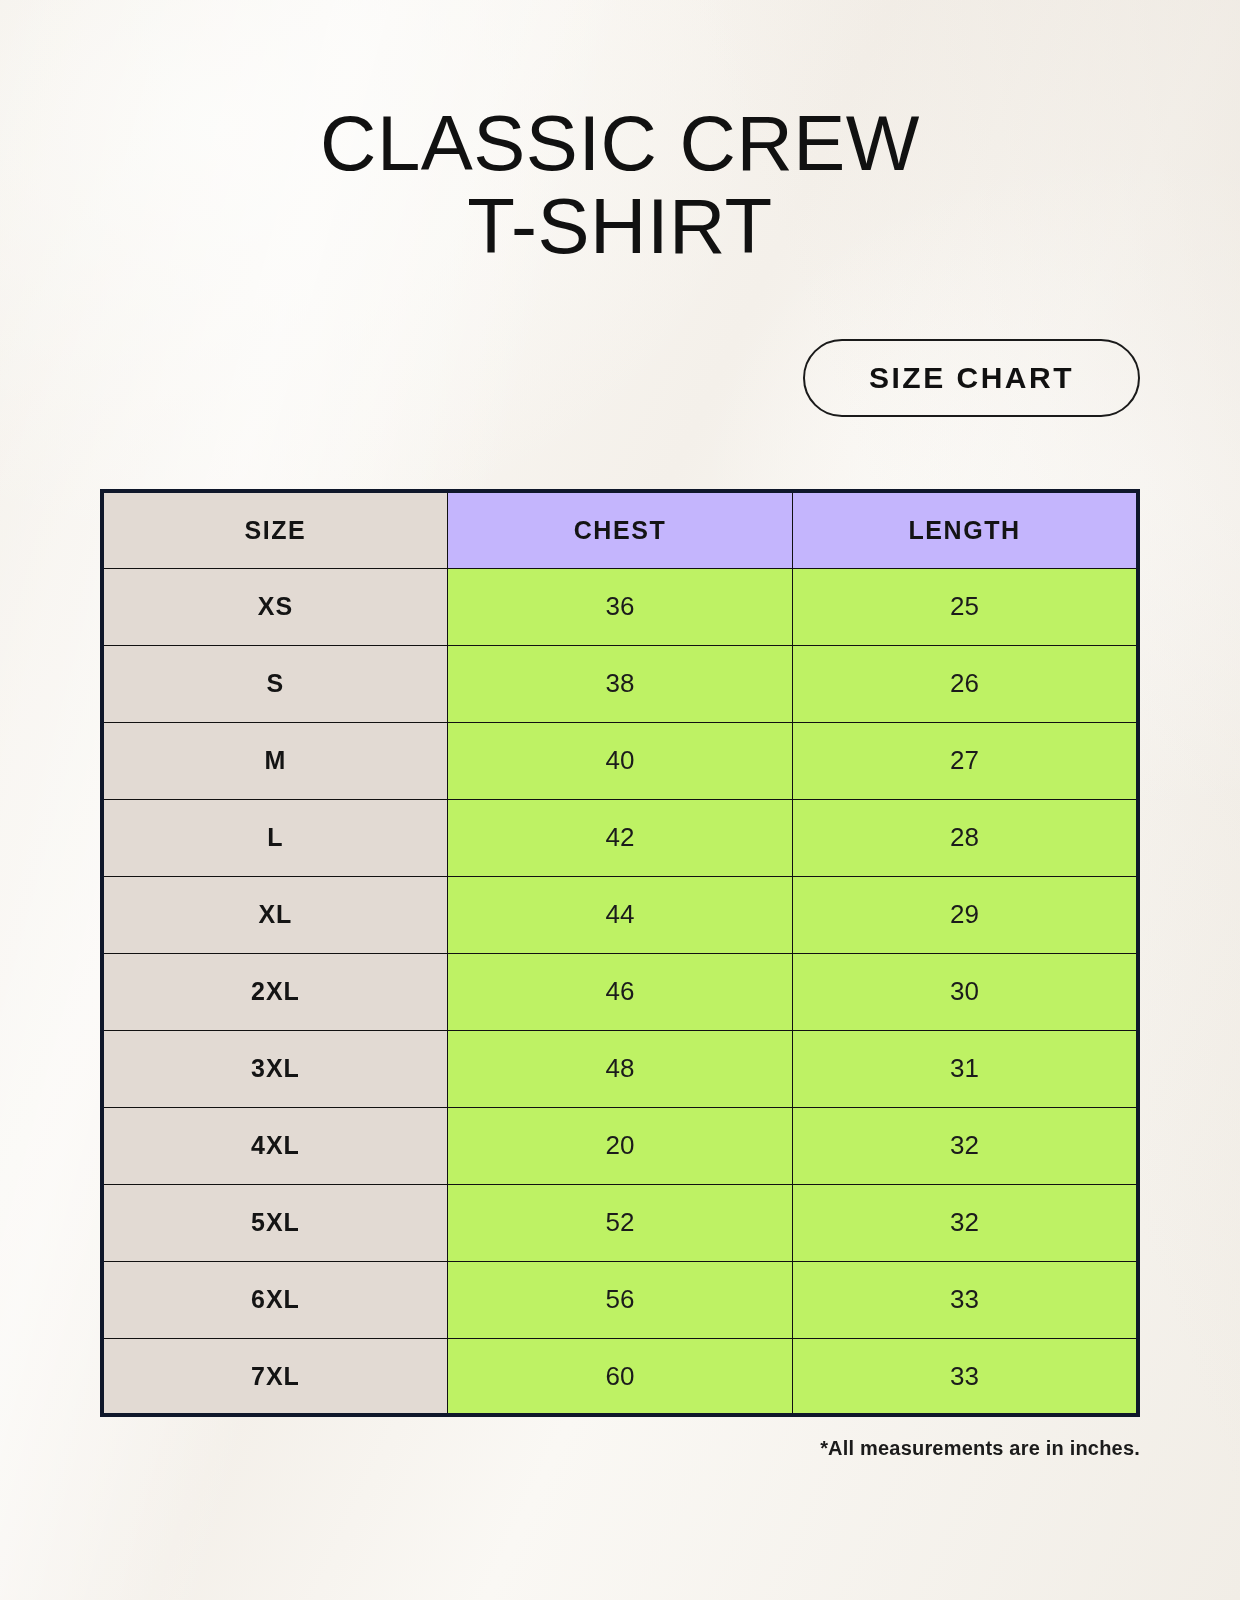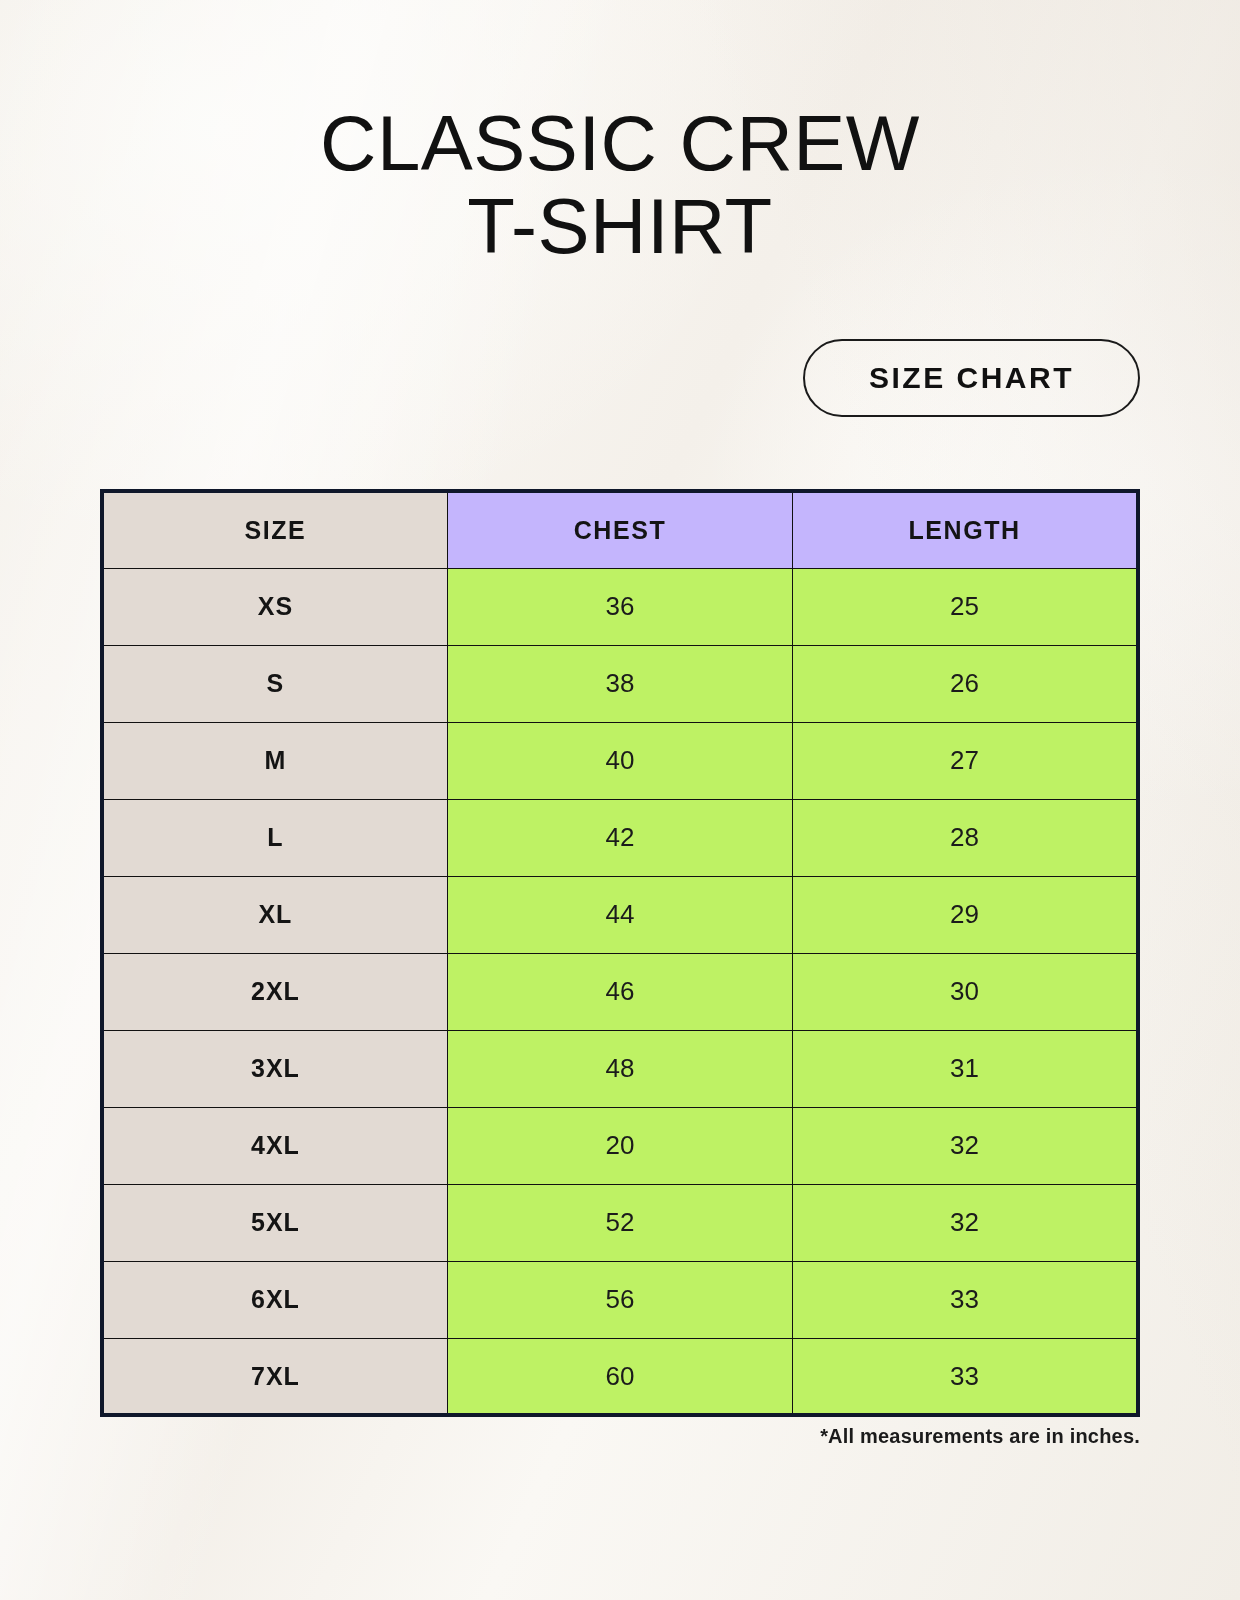--- a/index.html
+++ b/index.html
@@ -105,21 +105,21 @@
     color: #141414;
   }
   tbody td.value-cell {
     background: #bef264;
     font-weight: 400;
     font-size: 26px;
     color: #1b1b1b;
   }
   .footnote {
     width: 1040px;
-    margin: 8px auto 0;
+    margin: 20px auto 0;
     text-align: right;
     font-size: 20px;
     font-weight: 700;
     color: #1b1b1b;
     letter-spacing: 0.2px;
   }
 </style>
 </head>
 <body>
 

